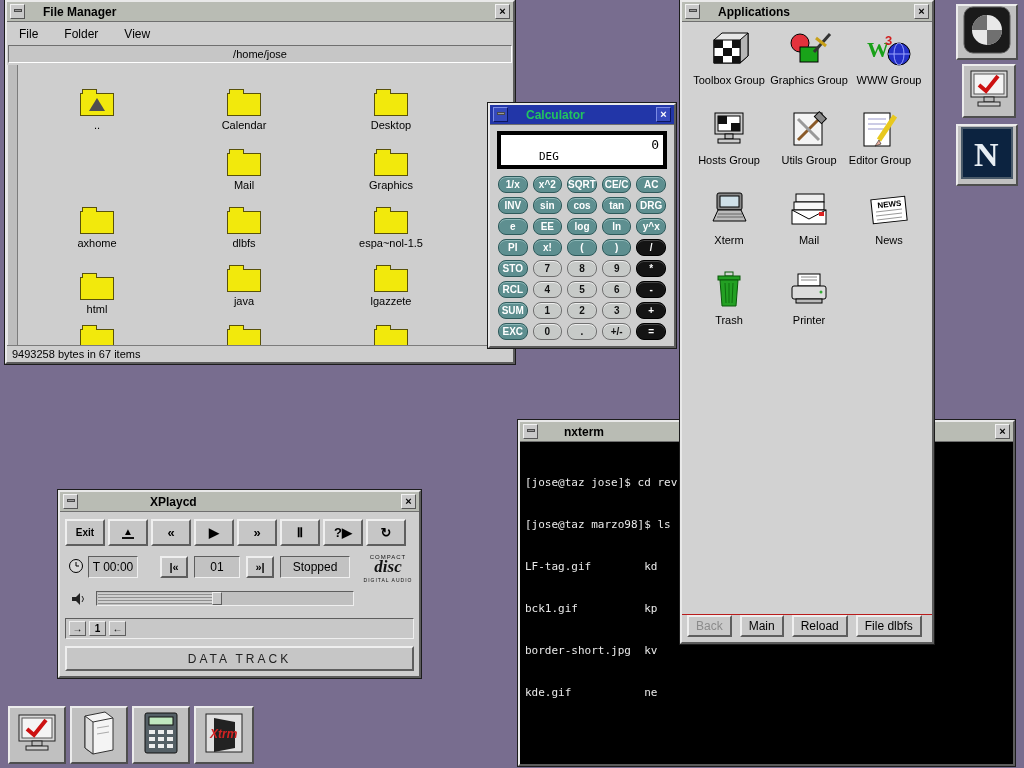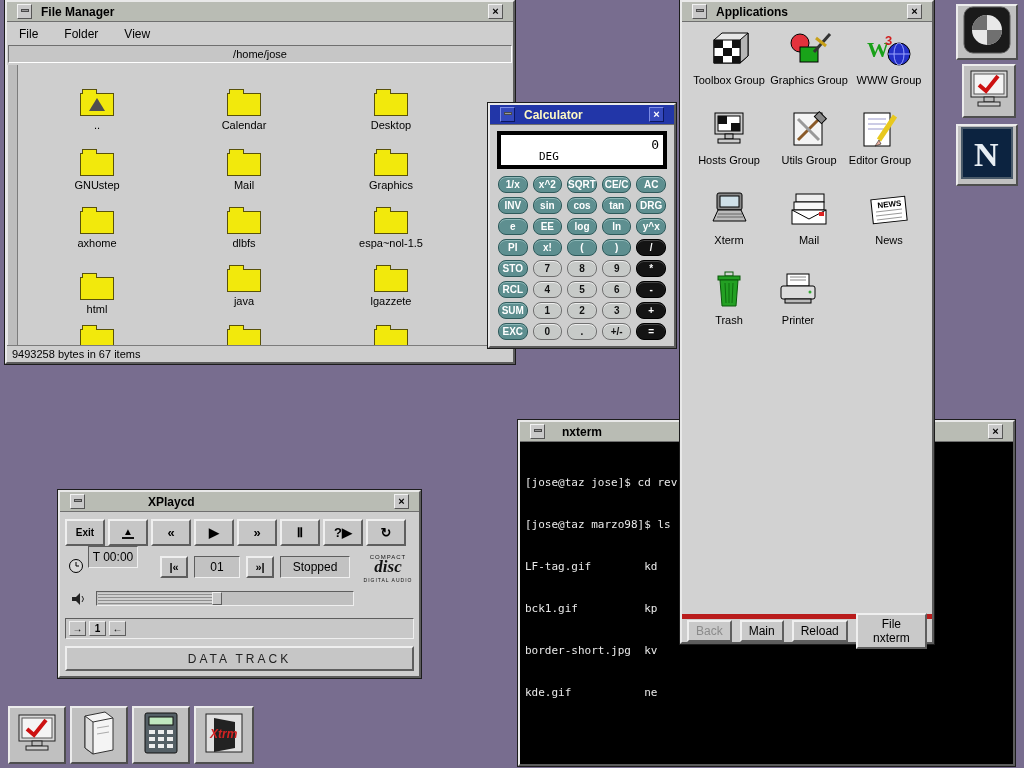--- a/index.html
+++ b/index.html
@@ -9,31 +9,31 @@
     background: #786d8f;
     font-family: "Liberation Sans", sans-serif; color:#000;
   }
   .window {
     position: absolute; background:#cecece;
     border:2px solid; border-color:#e9e9e9 #5c5c5c #5c5c5c #e9e9e9;
     outline:1px solid #1c1c1c;
   }
   .titlebar {
     height:20px; background:#b9bcb4; border-bottom:1px solid #6f6f6f;
-    display:flex; align-items:center; padding:0 10px; gap:5px;
+    display:flex; align-items:center; padding:0 3px; gap:14px;
   }
   .titlebar .ttext { font-weight:bold; font-size:12px; flex:1; padding-left:4px; white-space:nowrap; }
   .tbtn {
     width:15px; height:15px; flex:none; background:#c9c9c9;
     border:1px solid; border-color:#f2f2f2 #565656 #565656 #f2f2f2;
     font-size:11px; line-height:12px; text-align:center; font-weight:bold;
   }
   .tbtn .dash { display:block; width:8px; height:3px; background:#9a9a9a; border:1px solid #4a4a4a; margin:4px auto; }
   .titlebar.blue { background:#2236a8; }
-  .titlebar.blue .ttext { color:#fef9c3; }
+  .titlebar.blue .ttext { color:#22c55e; }
   .tbtn.blue { background:#3549bc; border-color:#7c8ce4 #0c1760 #0c1760 #7c8ce4; color:#fff; }
 
   
   #fm { left:5px; top:0; width:510px; height:364px; z-index:1; }
   .menubar { display:flex; gap:26px; padding:5px 12px 4px; font-size:12px; }
   .menubar span { cursor:default; }
   .pathbar {
     margin:0 1px; border:1px solid; border-color:#6f6f6f #ffffff #ffffff #6f6f6f;
     text-align:center; font-size:11px; padding:2px 0; background:#c6c6c6;
   }
@@ -70,22 +70,22 @@
   .ckey.fn  { background:#5e8f90; color:#fff; border:1px solid #2e5a5b; box-shadow:inset 0 1px 0 #8fb9b9; }
   .ckey.num { background:#c7cac8; color:#111; border:1px solid #707070; box-shadow:inset 0 1px 0 #eeeeee; }
   .ckey.op  { background:#141414; color:#fff; border:1px solid #000; box-shadow:inset 0 1px 0 #474747; }
 
   
   #apps { left:680px; top:0; width:254px; height:644px; z-index:3; }
   .apps-body { position:absolute; top:20px; left:0; right:0; bottom:0; background:#d2d2d2; }
   .acell { position:absolute; width:82px; text-align:center; }
   .acell .alabel { font-size:11px; white-space:nowrap; }
   .apps-toolbar {
-    position:absolute; left:0; right:0; bottom:0; height:28px; border-top:5px solid #b91c1c;
-    display:flex; align-items:center; gap:8px; padding:0 5px; background:#cecece;
+    position:absolute; left:0; right:0; bottom:0; height:28px; border-top:1px solid #b91c1c;
+    display:flex; align-items:flex-start; gap:8px; padding:0 5px; background:#cecece;
   }
   .tool-btn {
     background:#c9c9c9; border:2px solid; border-color:#efefef #5e5e5e #5e5e5e #efefef;
     font-size:12px; padding:2px 7px; cursor:default;
   }
   .tool-btn.disabled { color:#8b8b8b; }
 
   
   #term { left:518px; top:420px; width:497px; height:346px; z-index:2; }
   #term .ttext { padding-left:12px; }
@@ -113,21 +113,21 @@
     border:2px solid; border-color:#efefef #5e5e5e #5e5e5e #efefef;
     display:flex; align-items:center; justify-content:center;
     font:bold 11px "Liberation Sans", sans-serif;
   }
   .xp-disp {
     position:absolute; height:22px; background:#c2c2c2;
     border:1px solid; border-color:#5e5e5e #efefef #efefef #5e5e5e;
     display:flex; align-items:center; justify-content:center; font-size:12px;
   }
   #xp-clock { position:absolute; left:8px; top:46px; }
-  #xp-time   { left:28px;  top:34px; width:50px; }
+  #xp-time   { left:28px;  top:44px; width:50px; }
   #xp-prev   { left:100px; top:44px; width:28px; }
   #xp-track  { left:134px; top:44px; width:46px; }
   #xp-next   { left:186px; top:44px; width:28px; }
   #xp-status { left:220px; top:44px; width:70px; }
   .cd-logo { position:absolute; left:298px; top:42px; width:60px; text-align:center; color:#111; }
   .cd1 { font-size:6px; letter-spacing:1px; }
   .cd2 { font:italic bold 17px "Liberation Serif", serif; margin-top:-3px; }
   .cd3 { font-size:5px; letter-spacing:1px; }
   #xp-speaker { position:absolute; left:10px; top:80px; }
   .xp-slider {
@@ -200,24 +200,20 @@
           </div>
         <div class="flabel">..</div>
       </div>
       <div class="fcell" style="left:194px;top:22px">
         <div class="folder"></div>
         <div class="flabel">Calendar</div>
       </div>
       <div class="fcell" style="left:341px;top:22px">
         <div class="folder"></div>
         <div class="flabel">Desktop</div>
-      </div>
-      <div class="fcell" style="left:47px;top:82px">
-        <div class="folder"></div>
-        <div class="flabel">GNUstep</div>
       </div>
       <div class="fcell" style="left:194px;top:82px">
         <div class="folder"></div>
         <div class="flabel">Mail</div>
       </div>
       <div class="fcell" style="left:341px;top:82px">
         <div class="folder"></div>
         <div class="flabel">Graphics</div>
       </div>
       <div class="fcell" style="left:47px;top:140px">
@@ -473,39 +469,39 @@
             <rect x="12" y="6" width="22" height="4" fill="#23a023" stroke="#0a5a0a"></rect>
             <path d="M14 10 L16 36 L30 36 L32 10 Z" fill="#23a023" stroke="#0a5a0a"></path>
             <line x1="19" y1="13" x2="20" y2="33" stroke="#0e6e0e"></line>
             <line x1="23" y1="13" x2="23" y2="33" stroke="#0e6e0e"></line>
             <line x1="27" y1="13" x2="26" y2="33" stroke="#0e6e0e"></line>
           </svg>
         </span>
         <div class="alabel">Trash</div>
       </div>
 
-      <div class="acell" style="left:75px;top:248px">
+      <div class="acell" style="left:86px;top:248px">
         <span>
           <svg width="46" height="40" viewBox="0 0 46 40">
             <rect x="12" y="4" width="22" height="12" fill="#fff" stroke="#000"></rect>
             <line x1="15" y1="7" x2="31" y2="7" stroke="#888"></line>
             <line x1="15" y1="10" x2="31" y2="10" stroke="#888"></line>
             <rect x="6" y="16" width="34" height="13" rx="2" fill="#ddd" stroke="#000"></rect>
             <rect x="10" y="29" width="26" height="4" fill="#bbb" stroke="#000"></rect>
             <circle cx="35" cy="22" r="1.5" fill="#3a3"></circle>
           </svg>
         </span>
         <div class="alabel">Printer</div>
       </div>
 
       <div class="apps-toolbar">
         <button class="tool-btn disabled">Back</button>
         <button class="tool-btn">Main</button>
         <button class="tool-btn">Reload</button>
-        <button class="tool-btn">File nxterm</button>
+        <button class="tool-btn">File dlbfs</button>
       </div>
     </div>
   </div>
 
   <div class="window" id="xplaycd">
     <div class="titlebar">
       <span class="tbtn">
           <span class="dash"></span>
         </span>
       <span class="ttext">XPlaycd</span>

